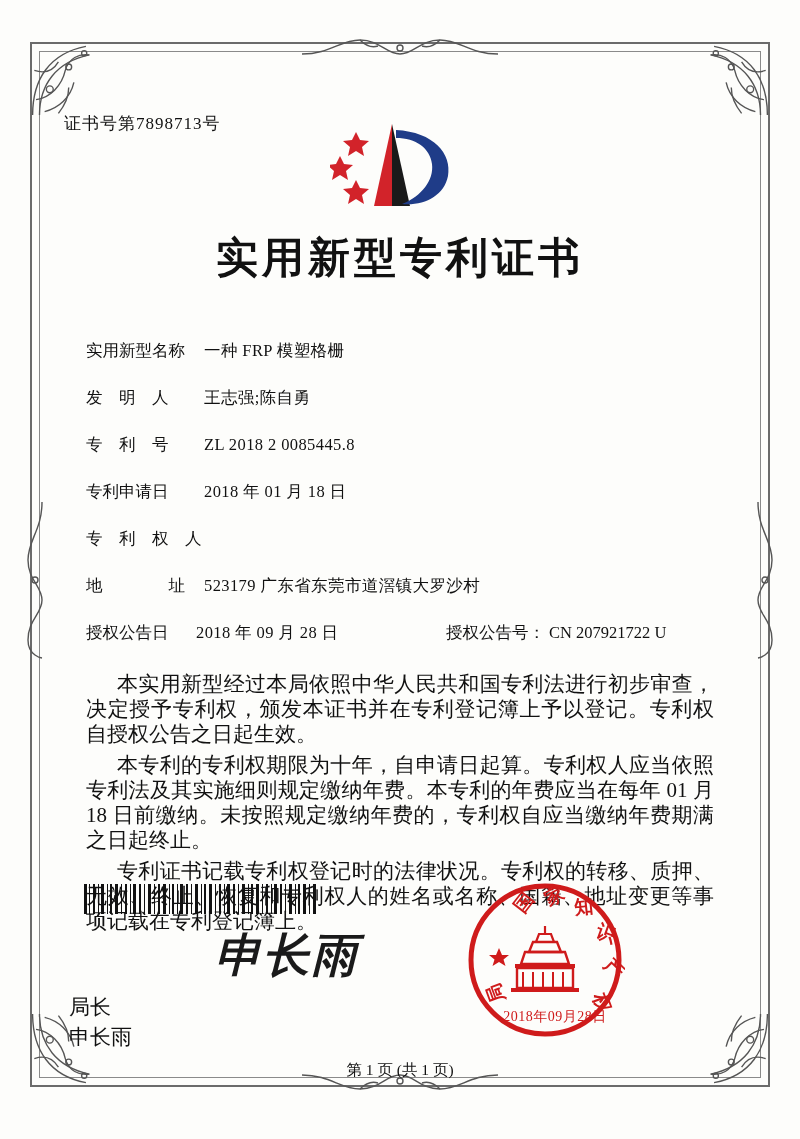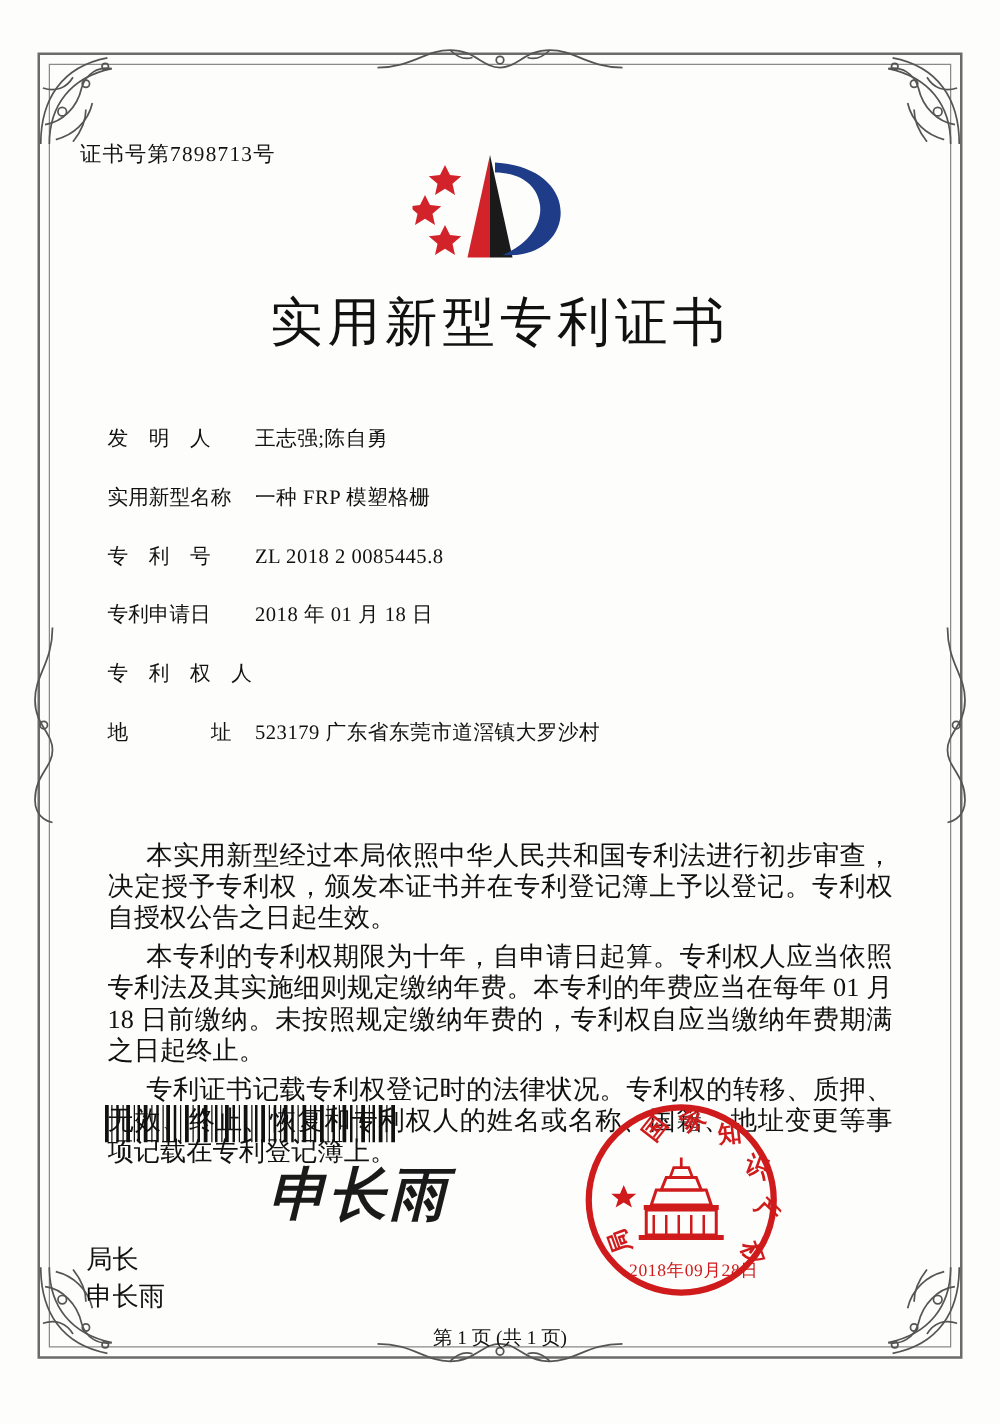--- a/index.html
+++ b/index.html
@@ -78,21 +78,21 @@
     width: 112px;
     height: 112px;
   }
 
   .title {
     position: absolute;
     left: 0; right: 0;
     top: 230px;
     text-align: center;
     font-size: 42px;
-    font-weight: normal;
+    font-weight: bold;
     letter-spacing: 4px;
     font-family: "DejaVu Serif", "Liberation Serif", serif;
   }
 
   
   .fields {
     position: absolute;
     left: 86px;
     top: 340px;
     width: 630px;
@@ -299,43 +299,53 @@
       <path d="M62 14 L62 96 L80 96 Z" fill="#1a1a1a"></path>
       <path d="M66 20 C104 22 122 44 118 66 C114 86 94 96 72 94 C92 86 104 70 102 54 C100 38 86 28 66 28 Z" fill="#1f3c88"></path>
     </svg>
   </div>
 
 
   <div class="title">实用新型专利证书</div>
 
   <div class="fields">
     <div class="field-row">
+      <div class="field-label">实用新型名称</div>
+      <div class="field-value">一种 FRP 模塑格栅</div>
+    </div>
+    <div class="field-row">
       <div class="field-label">发　明　人</div>
       <div class="field-value">王志强;陈自勇</div>
     </div>
     <div class="field-row">
-      <div class="field-label">实用新型名称</div>
-      <div class="field-value">一种 FRP 模塑格栅</div>
-    </div>
-    <div class="field-row">
       <div class="field-label">专　利　号</div>
       <div class="field-value">ZL 2018 2 0085445.8</div>
     </div>
     <div class="field-row">
       <div class="field-label">专利申请日</div>
       <div class="field-value">2018 年 01 月 18 日</div>
     </div>
     <div class="field-row">
       <div class="field-label">专　利　权　人</div>
     </div>
     <div class="field-row">
       <div class="field-label">地　　　　址</div>
       <div class="field-value">523179 广东省东莞市道滘镇大罗沙村</div>
     </div>
 
+    <div class="grant-row">
+      <div class="grant-left">
+        <div class="field-row" style="margin-bottom:0">
+          <div class="field-label">授权公告日</div>
+          <div class="field-value">2018 年 09 月 28 日</div>
+        </div>
+      </div>
+      <div>授权公告号：</div>
+      <div style="margin-left:4px">CN 207921722 U</div>
+    </div>
   </div>
 
   <div class="paras">
     <p>本实用新型经过本局依照中华人民共和国专利法进行初步审查，决定授予专利权，颁发本证书并在专利登记簿上予以登记。专利权自授权公告之日起生效。</p>
     <p>本专利的专利权期限为十年，自申请日起算。专利权人应当依照专利法及其实施细则规定缴纳年费。本专利的年费应当在每年 01 月 18 日前缴纳。未按照规定缴纳年费的，专利权自应当缴纳年费期满之日起终止。</p>
     <p>专利证书记载专利权登记时的法律状况。专利权的转移、质押、无效、终止、恢复和专利权人的姓名或名称、国籍、地址变更等事项记载在专利登记簿上。</p>
   </div>
 
   <div class="barcode">
     <svg viewBox="0 0 232 30" preserveAspectRatio="none">

